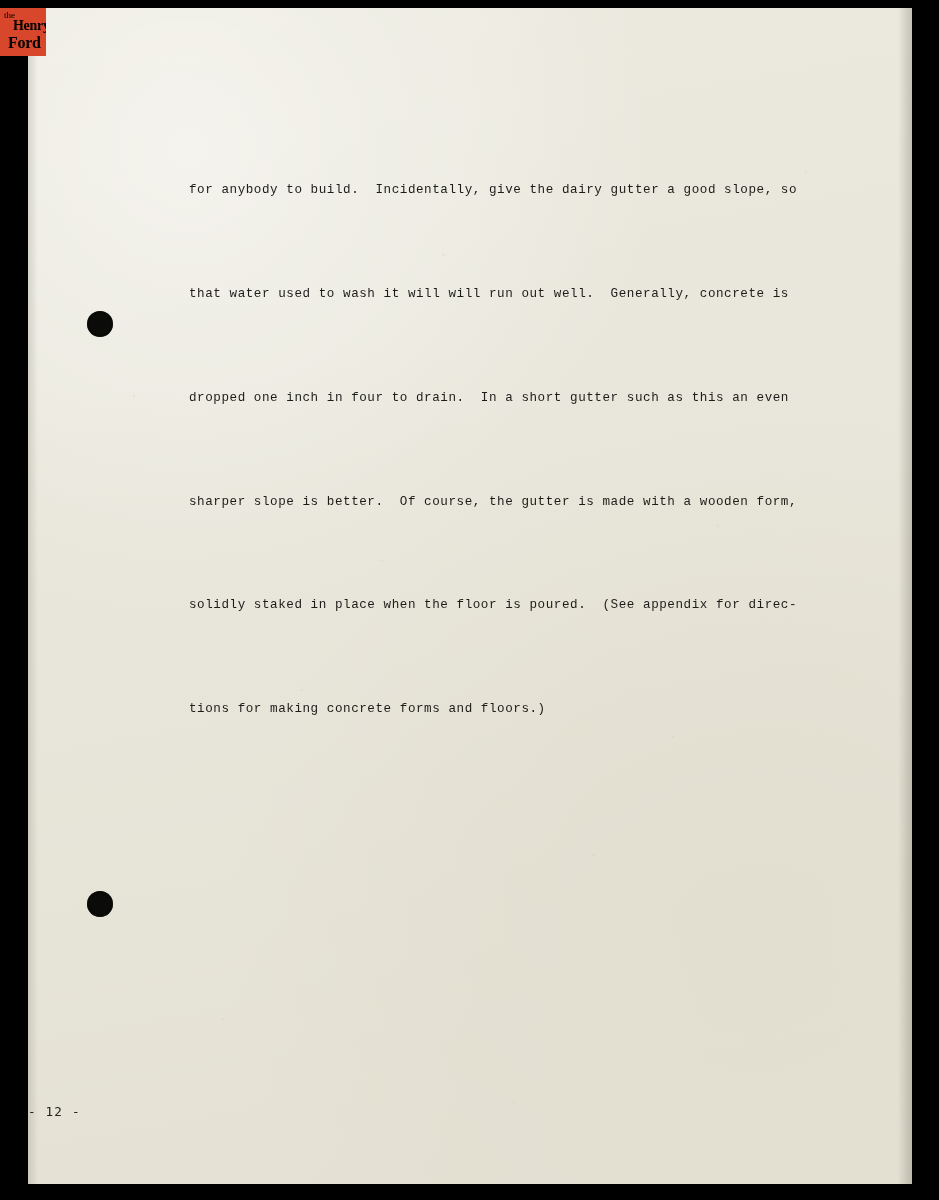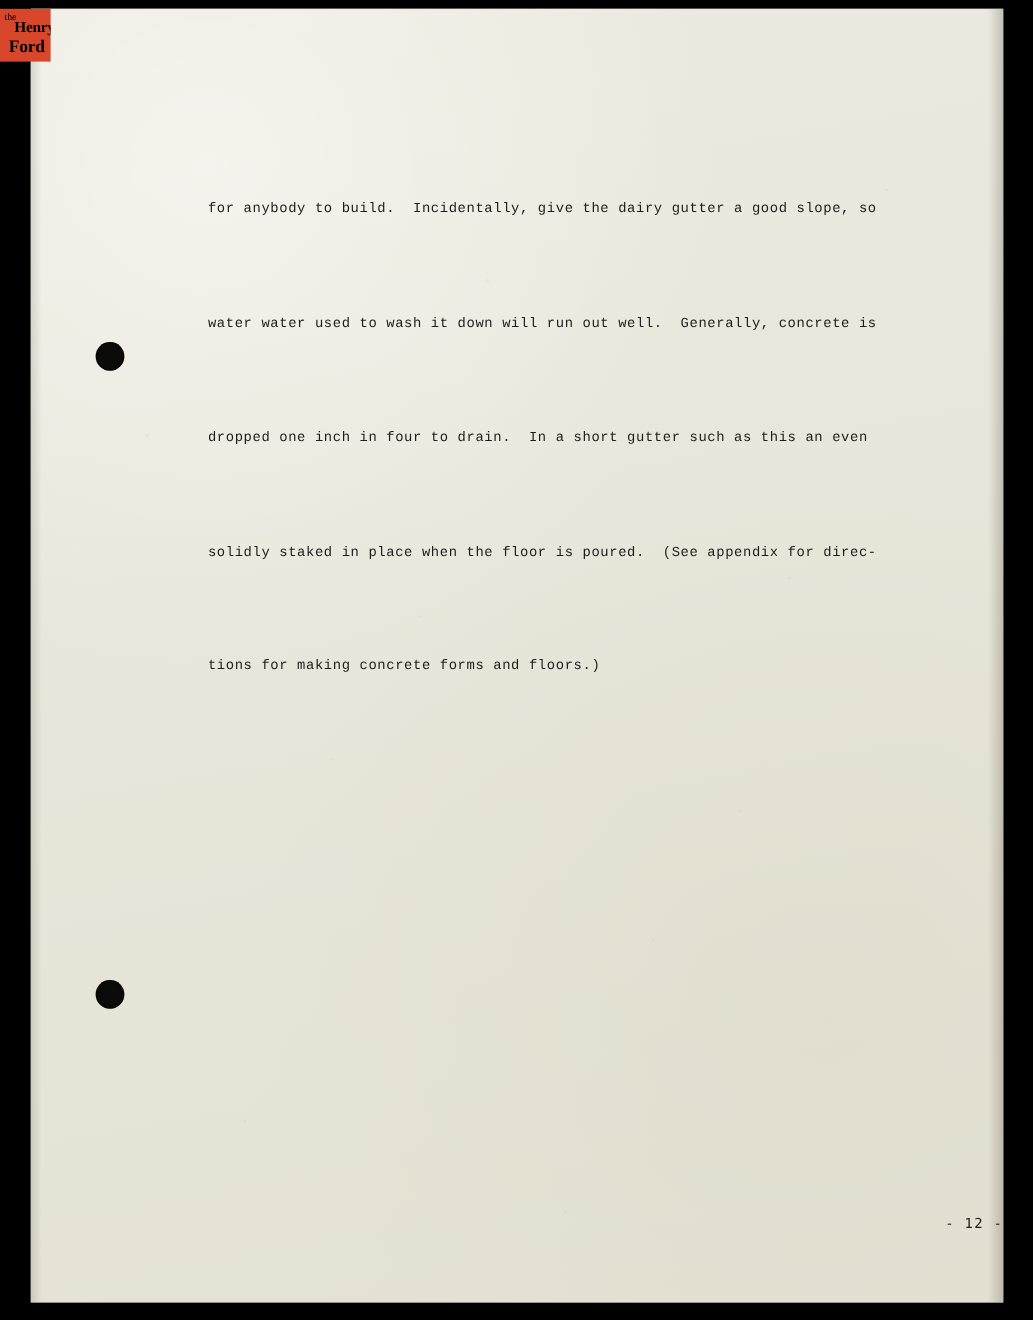--- a/index.html
+++ b/index.html
@@ -104,21 +104,21 @@
     display: block;
     white-space: pre;
   }
 
   
   #page-number {
     position: absolute;
     left: 0;
     top: 1096px;
     width: 884px;
-    text-align: right;
+    text-align: left;
     font-family: "DejaVu Sans Mono", "Liberation Mono", monospace;
     font-size: 12.6px;
     letter-spacing: 1.2px;
     color: #22211d;
   }
 
   
   #watermark-logo {
     position: absolute;
     left: 0px;
@@ -167,22 +167,23 @@
 
     <div id="paper-texture"></div>
     <div id="page-left-shadow"></div>
     <div id="page-edge-shadow"></div>
 
     <div id="punch-hole-top" class="punch-hole"></div>
     <div id="punch-hole-bottom" class="punch-hole"></div>
 
     <div id="typed-body">
       <span class="typed-line">for anybody to build.  Incidentally, give the dairy gutter a good slope, so</span>
-      <span class="typed-line">water water used to wash it down will run out well.  Generally, concrete is</span>
+      <span class="typed-line">that water used to wash it will will run out well.  Generally, concrete is</span>
       <span class="typed-line">dropped one inch in four to drain.  In a short gutter such as this an even</span>
+      <span class="typed-line">sharper slope is better.  Of course, the gutter is made with a wooden form,</span>
       <span class="typed-line">solidly staked in place when the floor is poured.  (See appendix for direc-</span>
       <span class="typed-line">tions for making concrete forms and floors.)</span>
     </div>
 
     <div id="page-number">- 12 -</div>
 
   </div>
 
   <div id="watermark-logo">
     <span class="wm-the">the</span>

